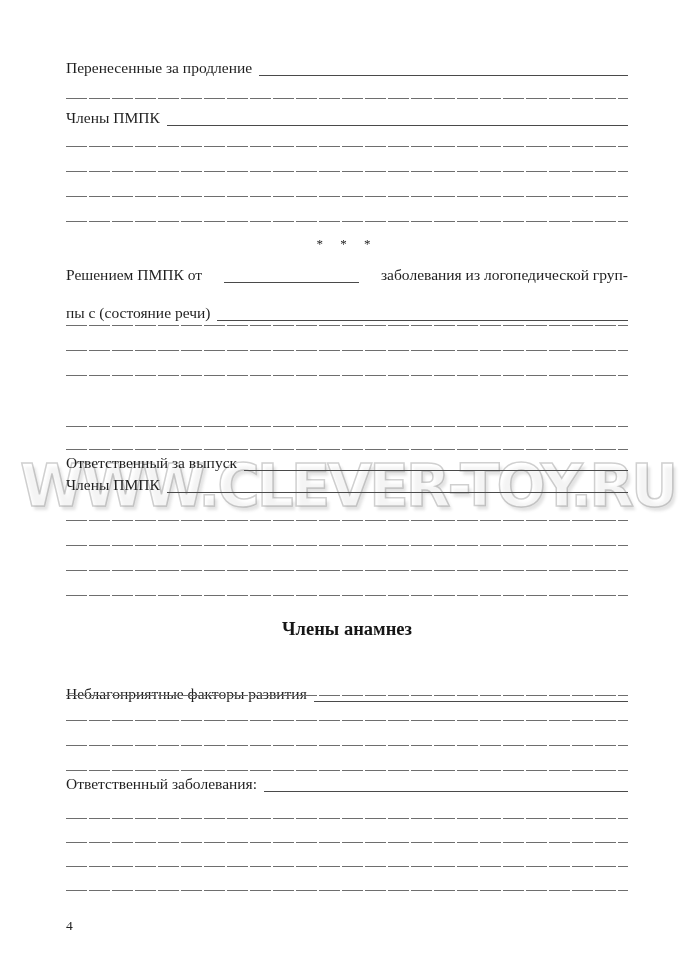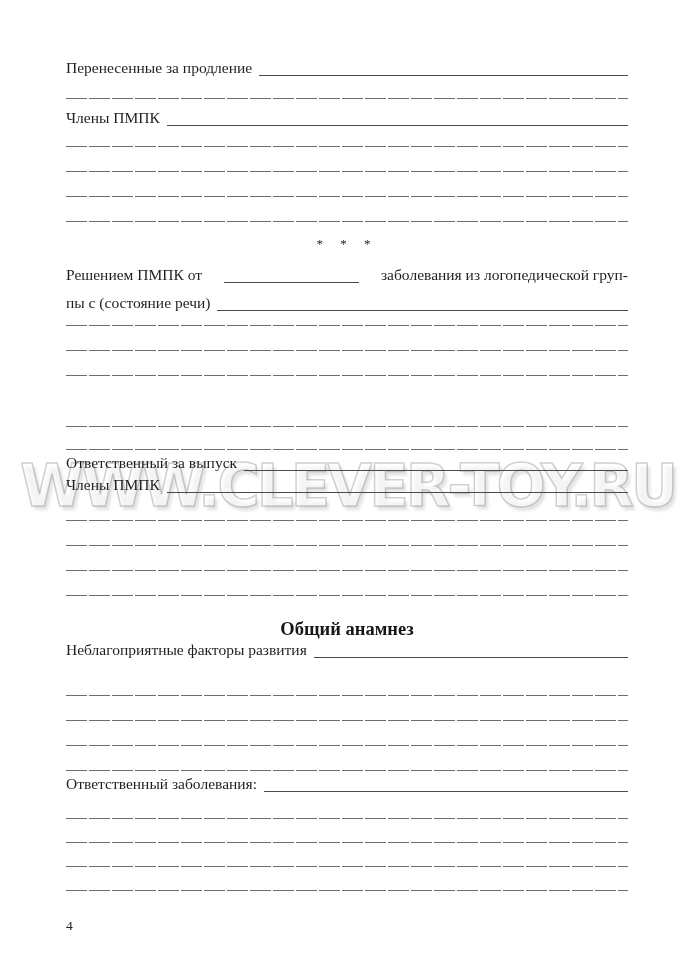--- a/index.html
+++ b/index.html
@@ -24,21 +24,21 @@
     position:absolute; left:0; right:0; height:1px;
     background:repeating-linear-gradient(90deg,#6e6e6e 0 21px, rgba(0,0,0,0) 21px 23px);
   }
 
   .stars { position:absolute; left:0; right:0; text-align:center; font-size:13px; letter-spacing:7px; color:#222; }
 
   .para { position:absolute; left:0; right:0; }
   .para-line1 { display:flex; justify-content:space-between; align-items:flex-end; height:20px; }
   .para-line1 .txt { white-space:nowrap; line-height:1.05; }
   .inline-blank { width:135px; height:2px; border-bottom:1px solid #4a4a4a; }
-  .para-line2 { display:flex; align-items:flex-end; height:20px; margin-top:8px; }
+  .para-line2 { display:flex; align-items:flex-end; height:20px; margin-top:18px; }
   .para-line2 .lbl { white-space:nowrap; line-height:1.05; padding-right:7px; }
   .para-line2 .fill { flex:1; height:2px; border-bottom:1px solid #4a4a4a; }
 
   .heading { position:absolute; left:0; right:0; text-align:center; font-weight:bold; font-size:18.5px; color:#161616; }
 
   .watermark {
     position:absolute; top:452px; left:50%;
     transform:translateX(-50%);
     font-family:"DejaVu Sans", sans-serif;
     font-weight:bold;
@@ -105,23 +105,23 @@
 
     <div class="field" style="top:473px">
       <span class="lbl">Члены ПМПК</span>
       <span class="fill"></span>
     </div>
     <div class="rule" style="top:520px"></div>
     <div class="rule" style="top:545px"></div>
     <div class="rule" style="top:570px"></div>
     <div class="rule" style="top:595px"></div>
 
-    <div class="heading" style="top:619px">Общий анамнез</div>
+    <div class="heading" style="top:619px">Члены анамнез</div>
 
-    <div class="field" style="top:638px">
+    <div class="field" style="top:682px">
       <span class="lbl">Неблагоприятные факторы развития</span>
       <span class="fill"></span>
     </div>
     <div class="rule" style="top:695px"></div>
     <div class="rule" style="top:720px"></div>
     <div class="rule" style="top:745px"></div>
     <div class="rule" style="top:770px"></div>
 
     <div class="field" style="top:772px">
       <span class="lbl">Ответственный заболевания:</span>

